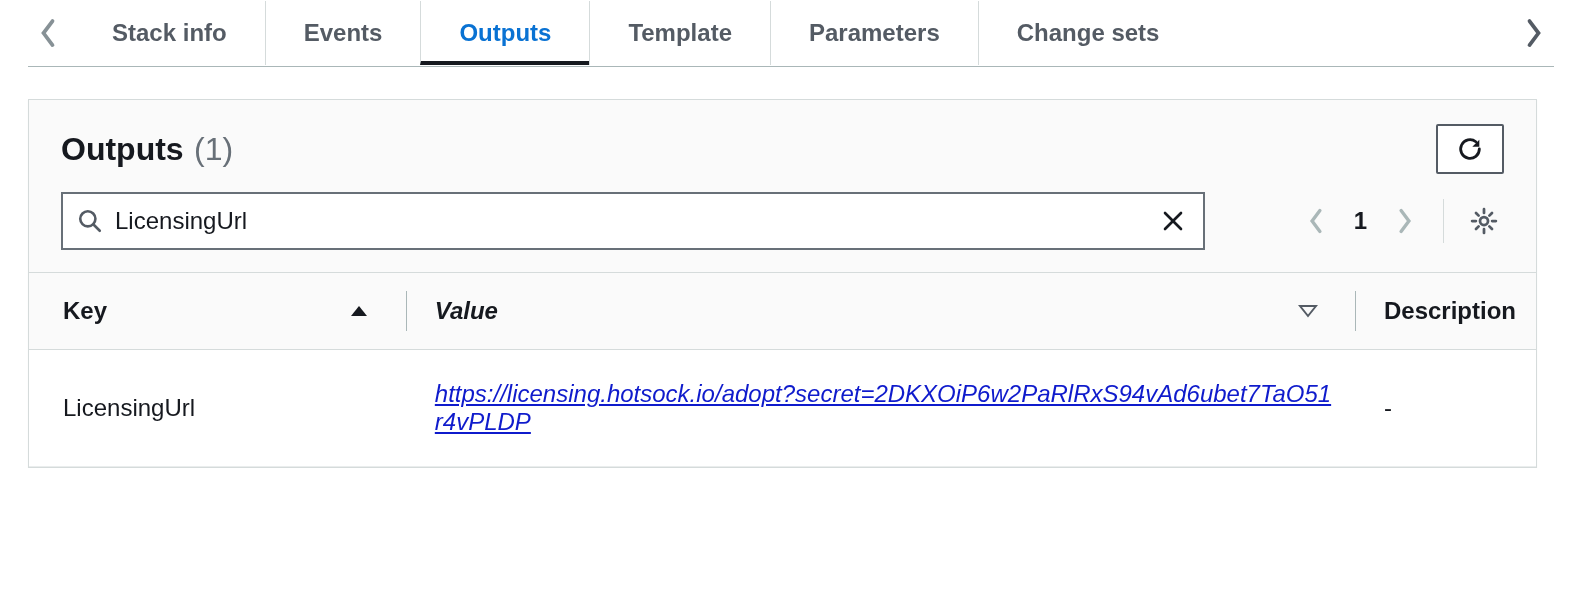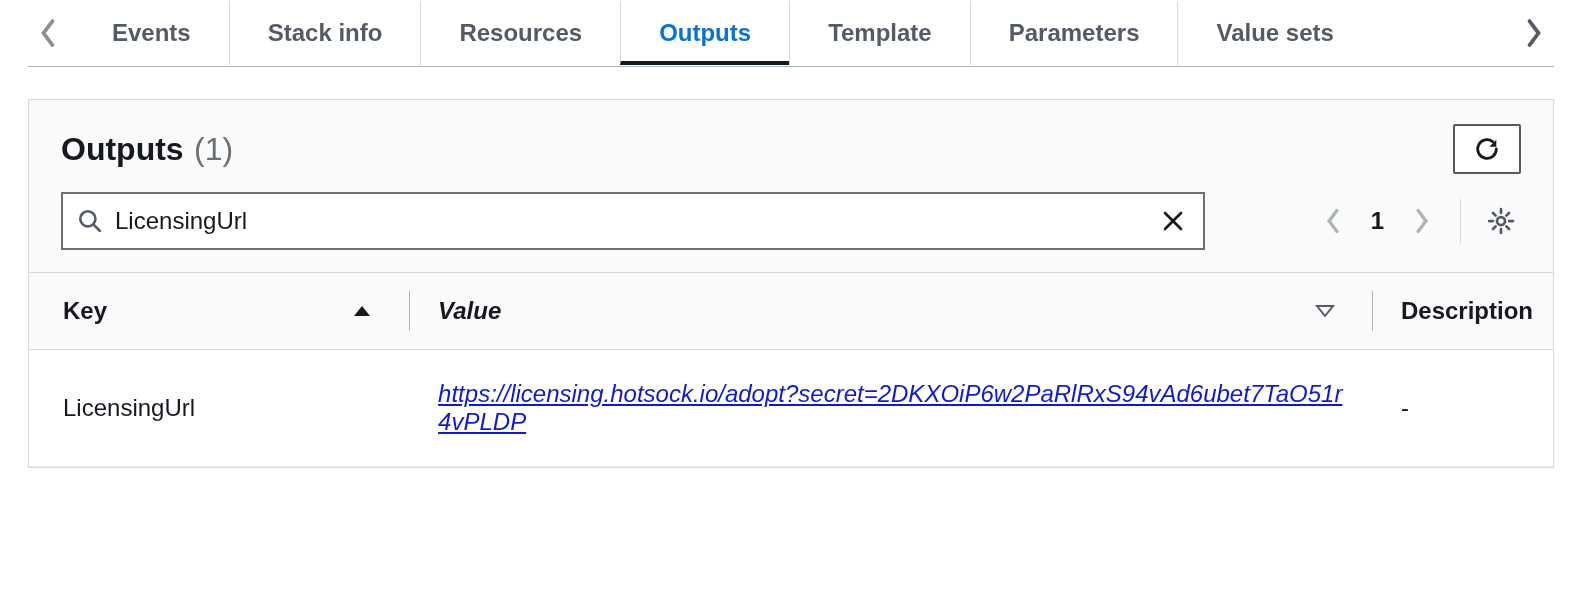--- a/index.html
+++ b/index.html
@@ -43,21 +43,21 @@
     cursor: pointer;
   }
   .tab:first-child { border-left: none; }
   .tab.active {
     color: #0972d3;
     border-bottom: 4px solid #16191f;
     padding-bottom: 14px;
   }
 
   .panel {
-    margin: 32px 28px 0 28px;
+    margin: 32px 45px 0 28px;
     border: 1px solid #d5dbdb;
     background: #fafafa;
     box-shadow: 0 1px 1px rgba(0,0,0,0.05);
   }
   .panel-header {
     display: flex;
     align-items: center;
     justify-content: space-between;
     padding: 24px 32px 18px 32px;
   }
@@ -193,27 +193,26 @@
 </head>
 <body>
 
 <div class="tabs-wrapper">
   <div class="tab-scroll-btn left">
     <svg width="20" height="30" viewBox="0 0 12 20">
         <path d="M9 2 L3 10 L9 18" stroke="#879196" stroke-width="2.5" fill="none" stroke-linecap="round"></path>
       </svg>
   </div>
   <div class="tabs-row">
+    <div class="tab">Stack info</div>
     <div class="tab">Events</div>
-    <div class="tab">Stack info</div>
-    <div class="tab">Resources</div>
     <div class="tab active">Outputs</div>
     <div class="tab">Template</div>
     <div class="tab">Parameters</div>
-    <div class="tab">Value sets</div>
+    <div class="tab">Change sets</div>
   </div>
   <div class="tab-scroll-btn right">
     <svg width="20" height="30" viewBox="0 0 12 20">
         <path d="M3 2 L9 10 L3 18" stroke="#545b64" stroke-width="2.5" fill="none" stroke-linecap="round"></path>
       </svg>
   </div>
 </div>
 
 <div class="panel">
 

